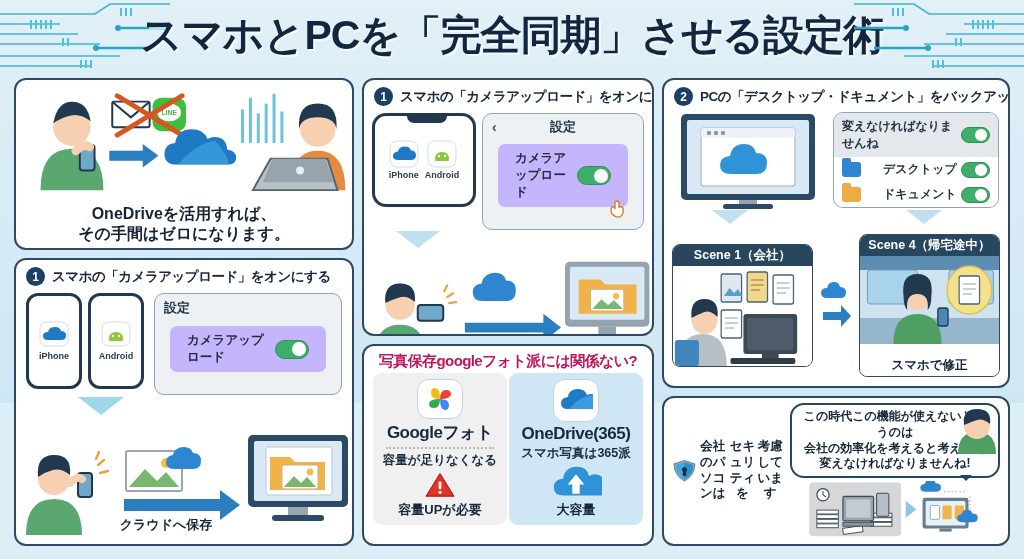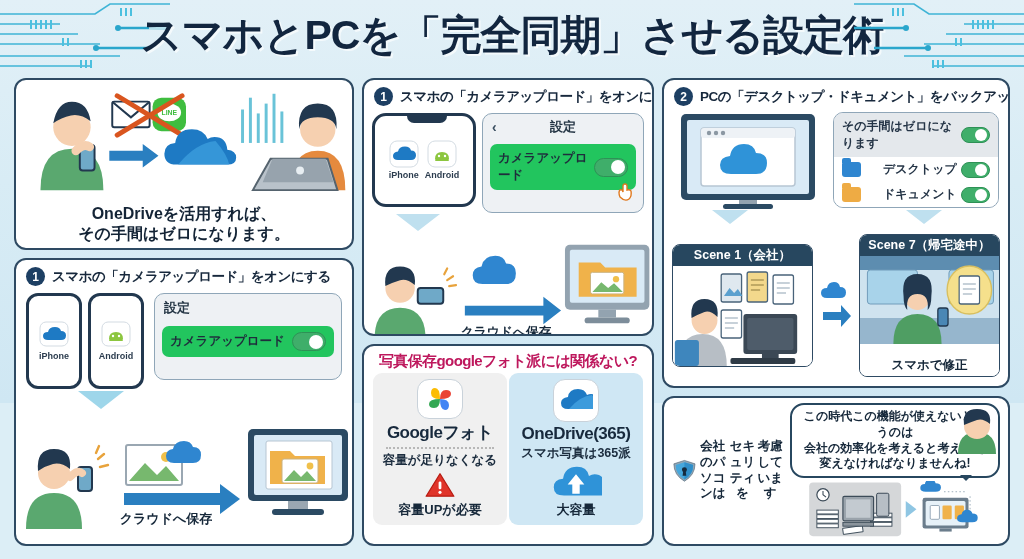--- a/index.html
+++ b/index.html
@@ -50,21 +50,21 @@
   
   .settings-card {
     background:#eef1f4; border:1.5px solid #8fa6b8; border-radius:10px;
     overflow:hidden; position:relative;
   }
   .sc-head { display:flex; align-items:center; padding:5px 9px; font-size:13px;
              color:#263746; font-weight:bold; position:relative; }
   .sc-head .chev { font-size:14px; color:#3a4e60; font-weight:bold; margin-right:6px; }
   .sc-head .ttl-center { position:absolute; left:0; right:0; text-align:center; font-weight:bold; }
   .sc-row {
-    background:#22c55e; margin:4px 7px; border-radius:7px; padding:6px 8px;
+    background:#c4b5fd; margin:4px 15px; border-radius:7px; padding:6px 17px;
     display:flex; align-items:center; justify-content:space-between;
     font-size:12.5px; color:#1f2d3c; font-weight:bold;
   }
   .sc-pad { height:18px; }
   .toggle { width:34px; height:19px; border-radius:10px; background:#3fae6a;
             position:relative; flex:0 0 auto; border:1px solid #2e9156; }
   .toggle .knob { position:absolute; right:2px; top:1.5px; width:14px; height:14px;
                   border-radius:50%; background:#fff; }
   .toggle.sm { width:29px; height:16px; }
   .toggle.sm .knob { width:12px; height:12px; right:2px; top:1px; }
@@ -473,21 +473,21 @@
         <circle cx="36" cy="21" r="2.2" fill="#8c98a3"></circle>
           <circle cx="43" cy="21" r="2.2" fill="#8c98a3"></circle>
           <circle cx="50" cy="21" r="2.2" fill="#8c98a3"></circle>
         <path d="M58 62 q-11 0-11-9 q0-8 10-9 q2-12 14-12 q10 0 12 9 q11 0 11 10 q0 11-11 11z" fill="#2f93d8"></path>
         <rect x="66" y="88" width="18" height="6" fill="#93a3b0"></rect>
         <rect x="50" y="92" width="50" height="5" rx="2.5" fill="#2b4a63"></rect>
       </svg>
 
       <div class="folder-card" style="flex:1;">
         <div class="fc-head">
-          <span>その手間はゼロになります</span>
+          <span>変えなければなりませんね</span>
           <span class="toggle sm">
               <span class="knob"></span>
             </span>
         </div>
         <div class="fc-row">
           <span class="fc-left">
             <span class="folder blue"></span>
             <span>デスクトップ</span>
           </span>
           <span class="toggle sm">
@@ -554,21 +554,21 @@
           </svg>
         </div>
       </div>
 
       <svg width="34" height="48" viewBox="0 0 34 48">
         <path d="M8 16 q-6 0-6-5 q0-5 6-5 q1-6 7-6 q5 0 6 5 q6 0 6 5.5 q0 5.5-6 5.5z" fill="#2f86d0"></path>
         <path d="M4 30 h18 v-7 l10 11 l-10 11 v-7 h-18 z" fill="#2a7fc0"></path>
       </svg>
 
       <div class="scene">
-        <div class="scene-head">Scene 7（帰宅途中）</div>
+        <div class="scene-head">Scene 4（帰宅途中）</div>
         <div class="scene-body">
           <svg width="100%" height="88" viewBox="0 0 150 88" preserveAspectRatio="none">
             <rect x="0" y="0" width="150" height="88" fill="#cfe3ef"></rect>
             <rect x="0" y="0" width="150" height="14" fill="#5d8db0"></rect>
             <rect x="8" y="14" width="54" height="34" rx="3" fill="#a8d3ea" stroke="#6e9ab8"></rect>
             <rect x="96" y="14" width="48" height="34" rx="3" fill="#a8d3ea" stroke="#6e9ab8"></rect>
             <rect x="0" y="62" width="150" height="26" fill="#4f7fa3" opacity=".45"></rect>
             <g>
               <path d="M36 88 q0-30 26-30 q26 0 26 30 z" fill="#4f9e63"></path>
               <circle cx="62" cy="40" r="14" fill="#f6d0b0"></circle>

